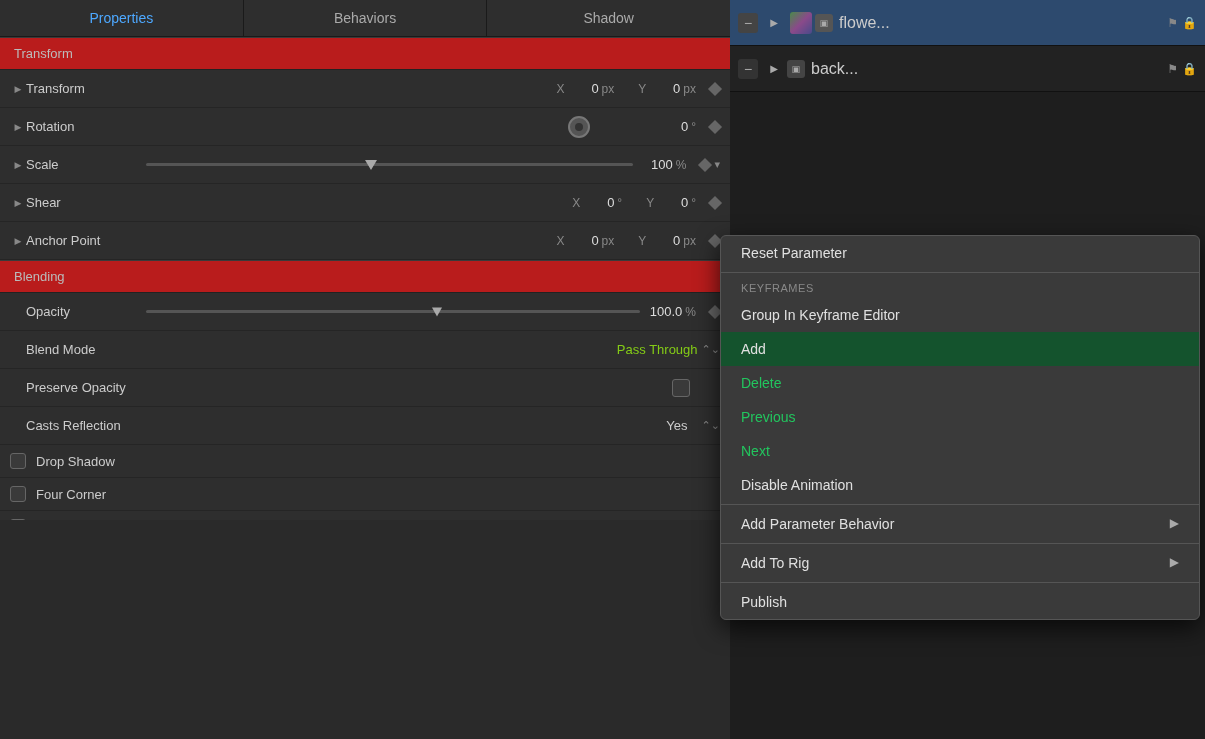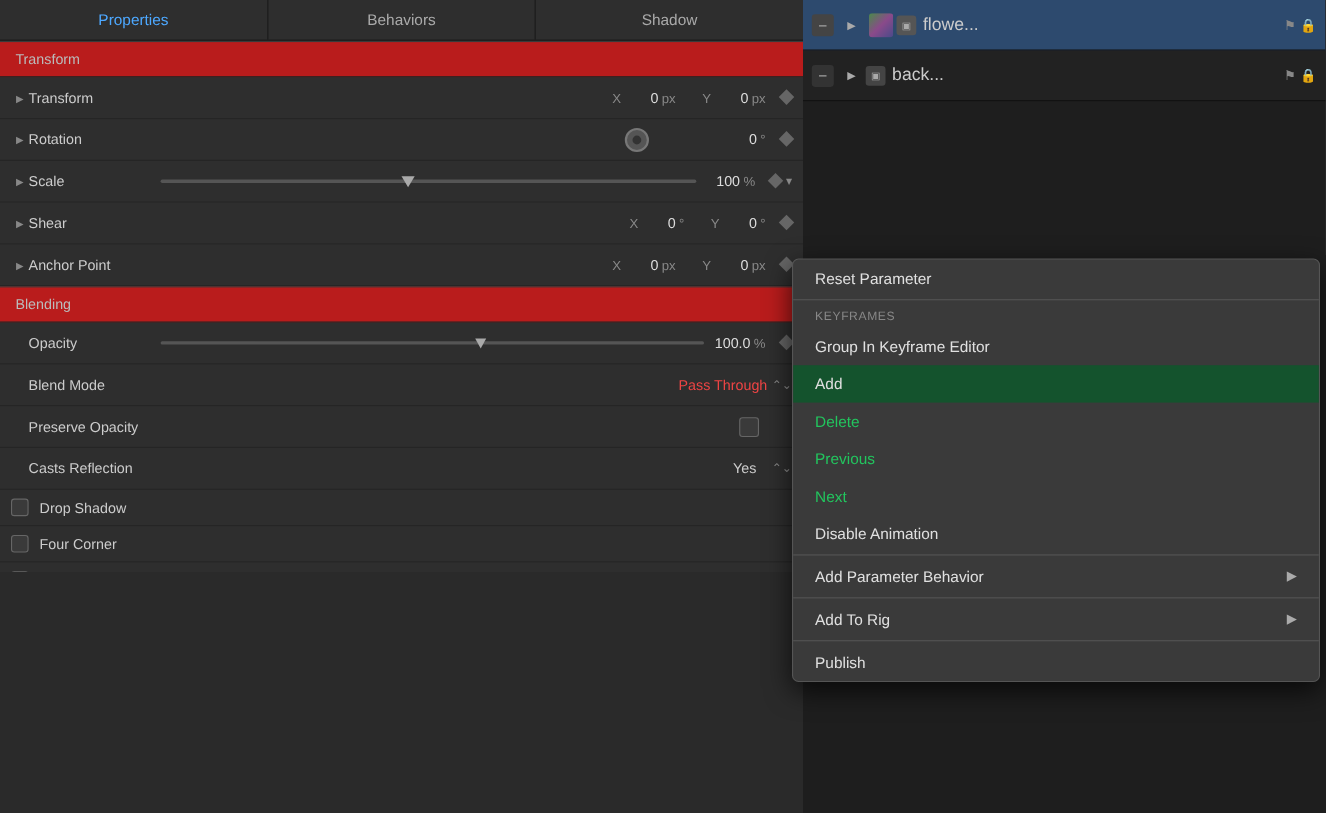--- a/index.html
+++ b/index.html
@@ -157,21 +157,21 @@
     
     .scale-chevron {
       font-size: 11px;
       color: #888;
       margin-left: 4px;
     }
 
     
     .blend-mode-value {
       font-size: 13px;
-      color: #ef4444;
+      color: #84cc16;
     }
 
     
     .checkbox-container {
       width: 18px;
       height: 18px;
       border: 1px solid #666;
       border-radius: 3px;
       background: #3a3a3a;
       display: flex;

